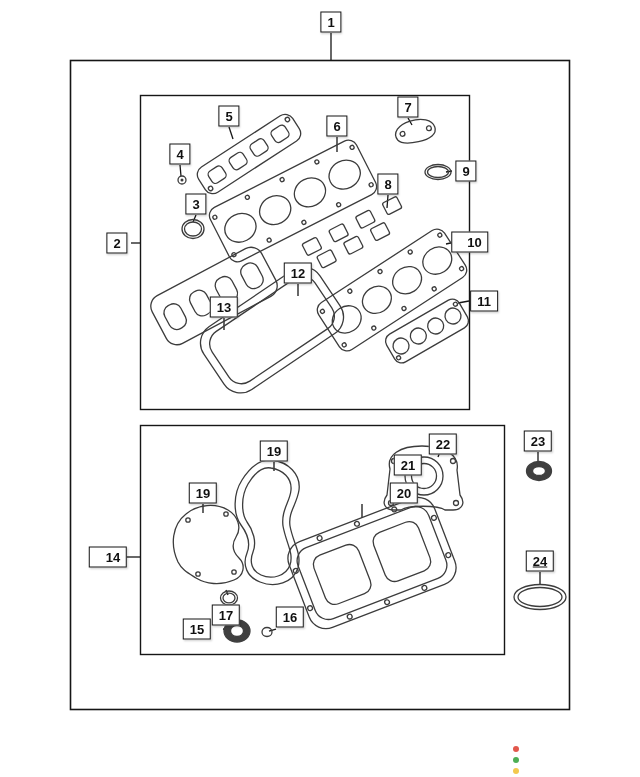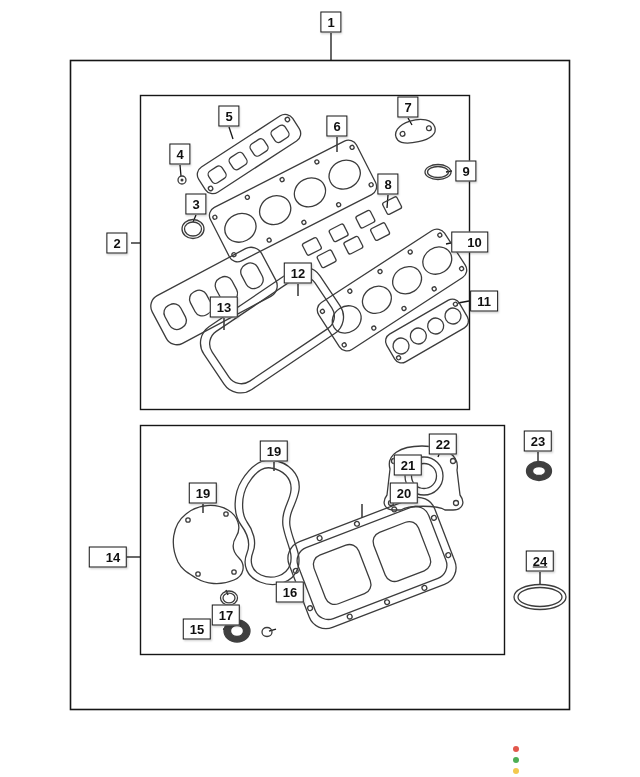--- a/index.html
+++ b/index.html
@@ -279,21 +279,21 @@
       <div class="callout" style="left: 337px; top: 126px;">6</div>
       <div class="callout" style="left: 408px; top: 107px;">7</div>
       <div class="callout" style="left: 388px; top: 184px;">8</div>
       <div class="callout" style="left: 466px; top: 171px;">9</div>
       <div class="callout" style="left: 470px; top: 242px; padding-left: 15px;">10</div>
       <div class="callout" style="left: 484px; top: 301px;">11</div>
       <div class="callout" style="left: 298px; top: 273px;">12</div>
       <div class="callout" style="left: 224px; top: 307px;">13</div>
       <div class="callout" style="left: 108px; top: 557px; padding-left: 16px;">14</div>
       <div class="callout" style="left: 197px; top: 629px;">15</div>
-      <div class="callout" style="left: 290px; top: 592px;">16</div>
+      <div class="callout" style="left: 290px; top: 617px;">16</div>
       <div class="callout" style="left: 226px; top: 579px; margin-top: 36px;">17</div>
       <div class="callout" style="left: 203px; top: 493px;">19</div>
       <div class="callout" style="left: 274px; top: 451px;">19</div>
       <div class="callout" style="left: 362px; top: 493px; margin-left: 42px;">20</div>
       <div class="callout" style="left: 408px; top: 465px;">21</div>
       <div class="callout" style="left: 443px; top: 444px;">22</div>
       <div class="callout" style="left: 538px; top: 441px;">23</div>
       <div class="callout" style="left: 540px; top: 561px; text-decoration: underline;">24</div>
     </div>
 

